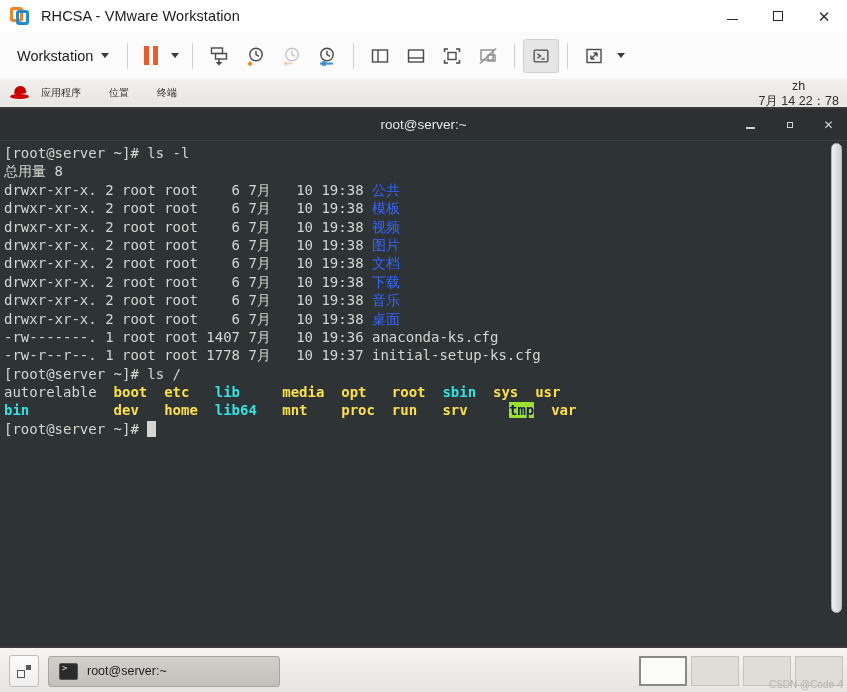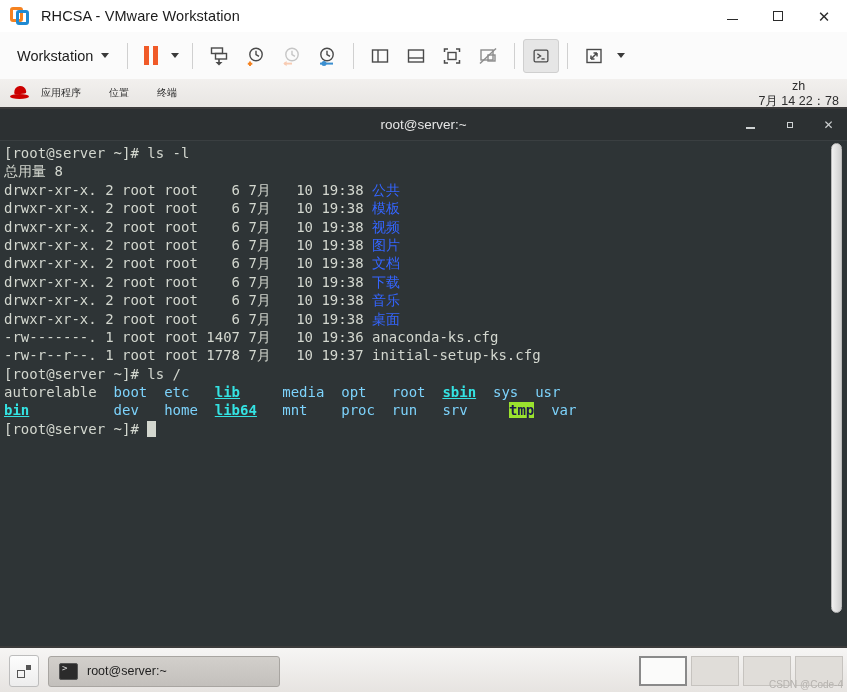--- a/index.html
+++ b/index.html
@@ -81,22 +81,22 @@
   }
   .term-screen{
     position:absolute;left:4px;top:3px;right:44px;top:3px;
     font-family:"DejaVu Sans Mono","Liberation Mono",monospace;
     font-size:14px;line-height:18.4px;color:#d3d7cf;
     white-space:pre;
   }
   .term-screen .row{height:18.4px;}
   .c-white{color:#d3d7cf;}
   .c-blue{color:#3465ff;}
-  .c-blue-b{color:#7dd3fc;font-weight:normal;}
-  .c-cyan{color:#34e2e2;font-weight:bold;text-decoration:underline;}
+  .c-blue-b{color:#fde047;font-weight:bold;}
+  .c-cyan{color:#34e2e2;font-weight:bold;}
   .c-hl{background:#9ae22e;color:#1a1a4a;font-weight:bold;margin-left:16px;}
   .cursor-blk{background:#d3d7cf;color:#2e3436;}
 
   .term-scrollbar{
     position:absolute;right:4px;top:0px;width:13px;height:476px;background:#2e3436;
   }
   .term-scrollbar .thumb{
     position:absolute;left:1px;top:2px;width:11px;height:470px;
     background:linear-gradient(to right,#f0f0f0,#cfcfcf);
     border:1px solid #b8b8b8;border-radius:6px;box-sizing:border-box;

